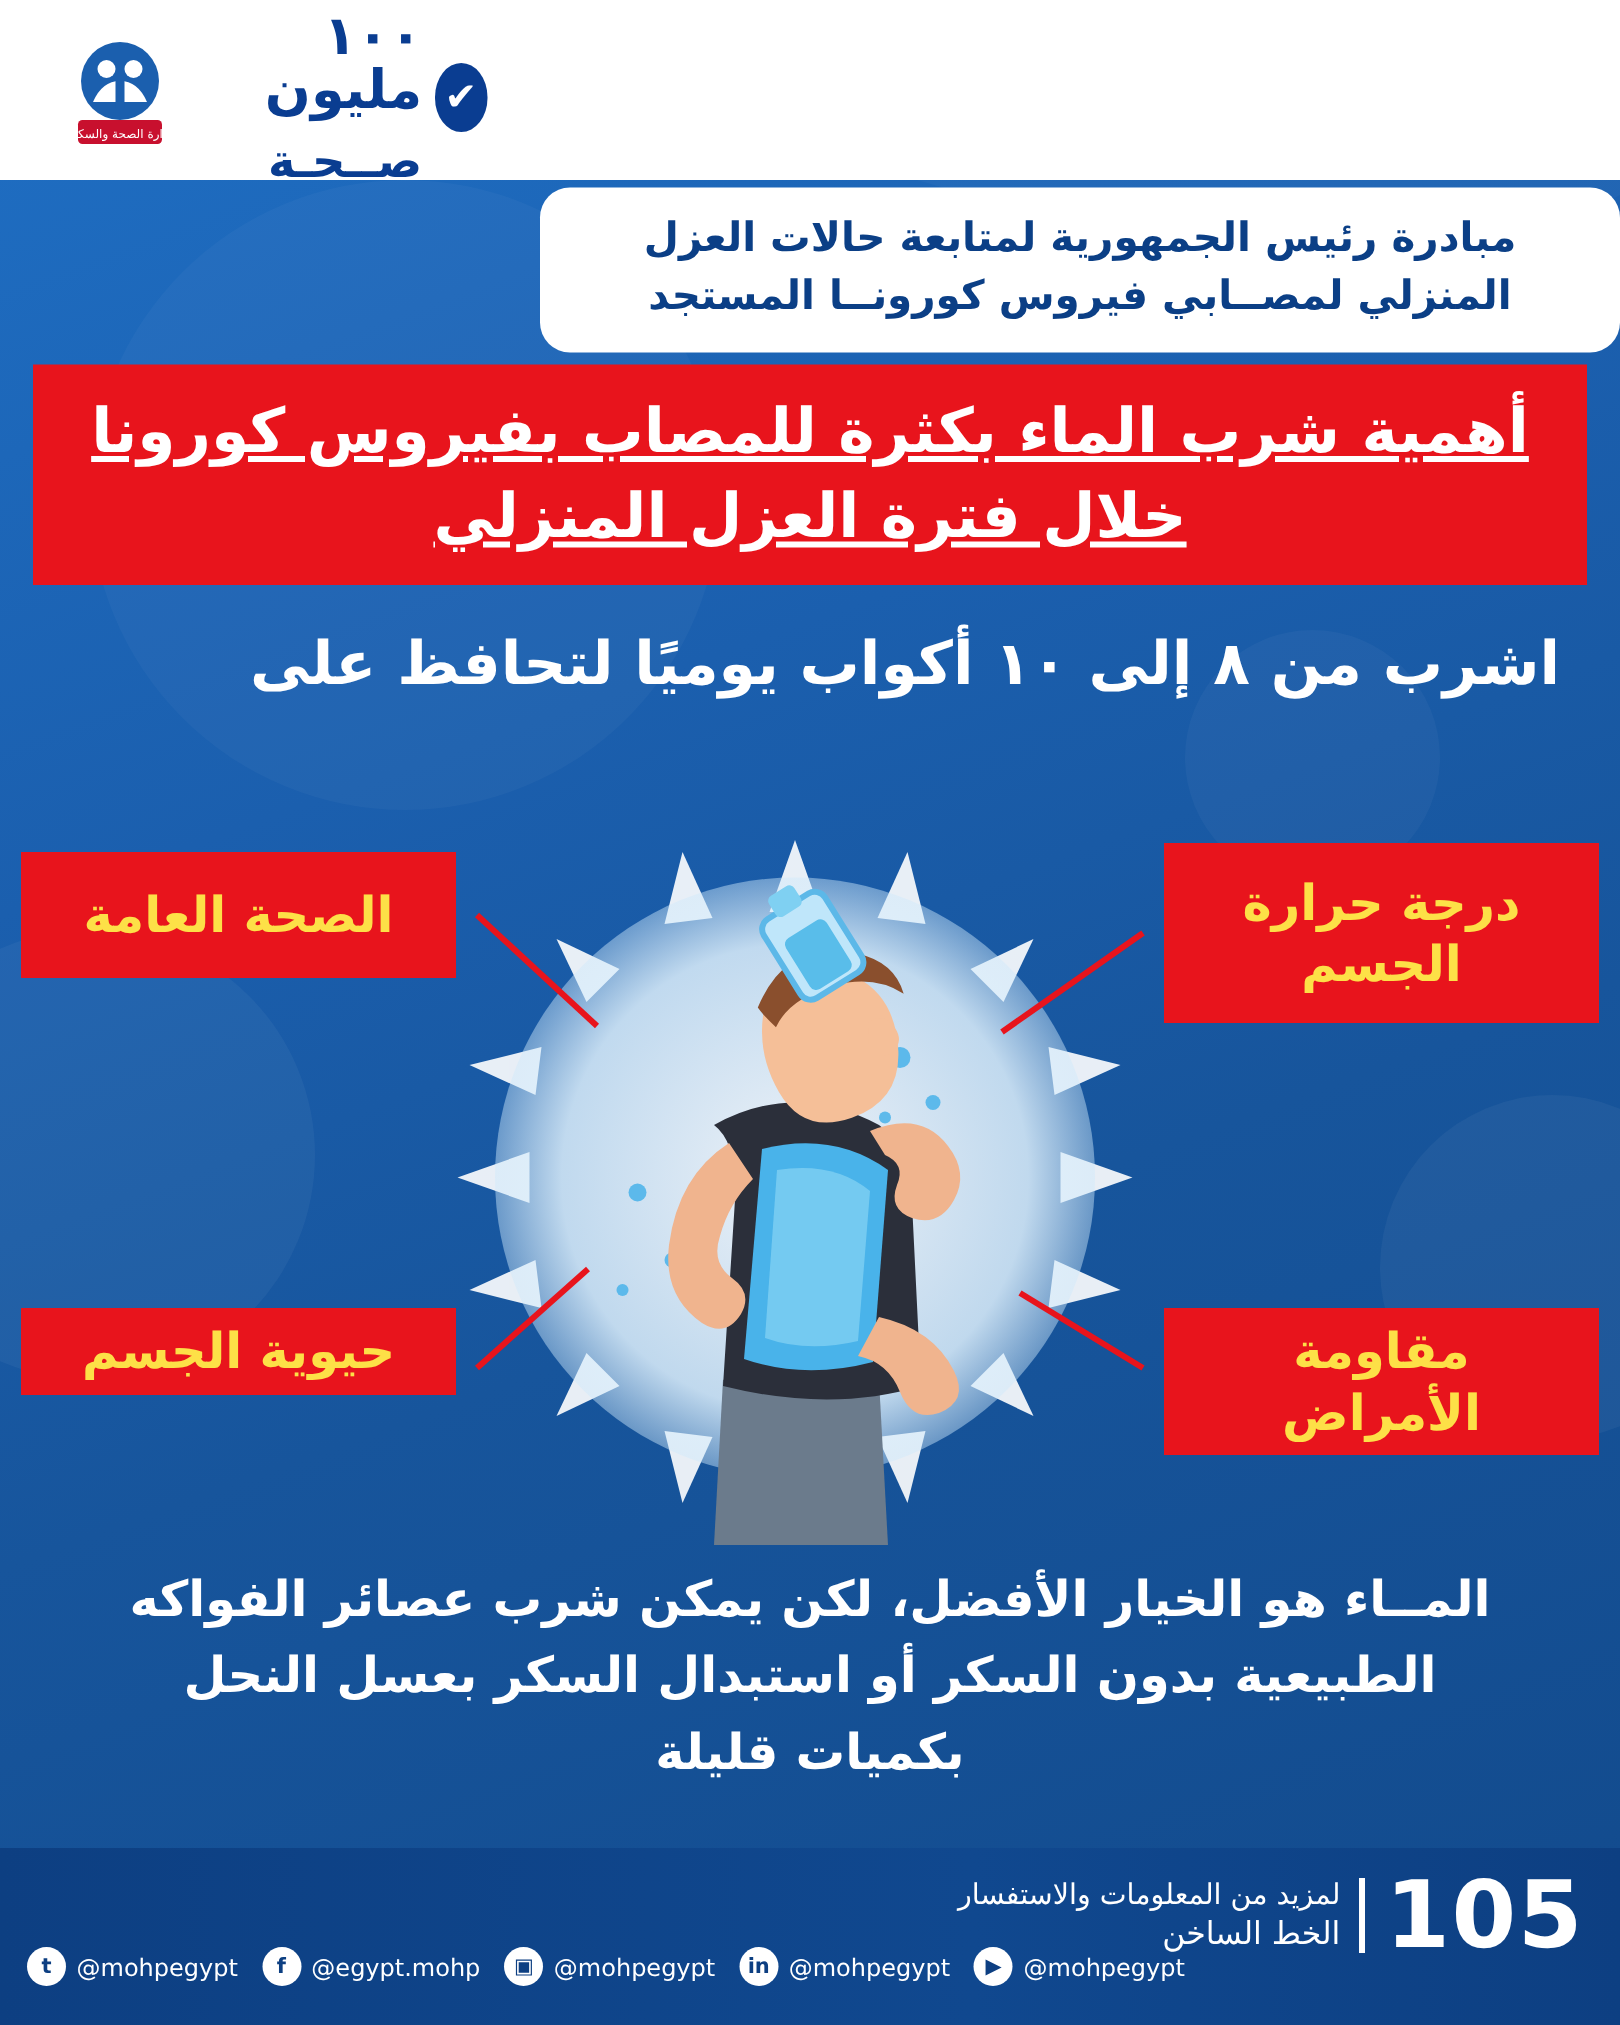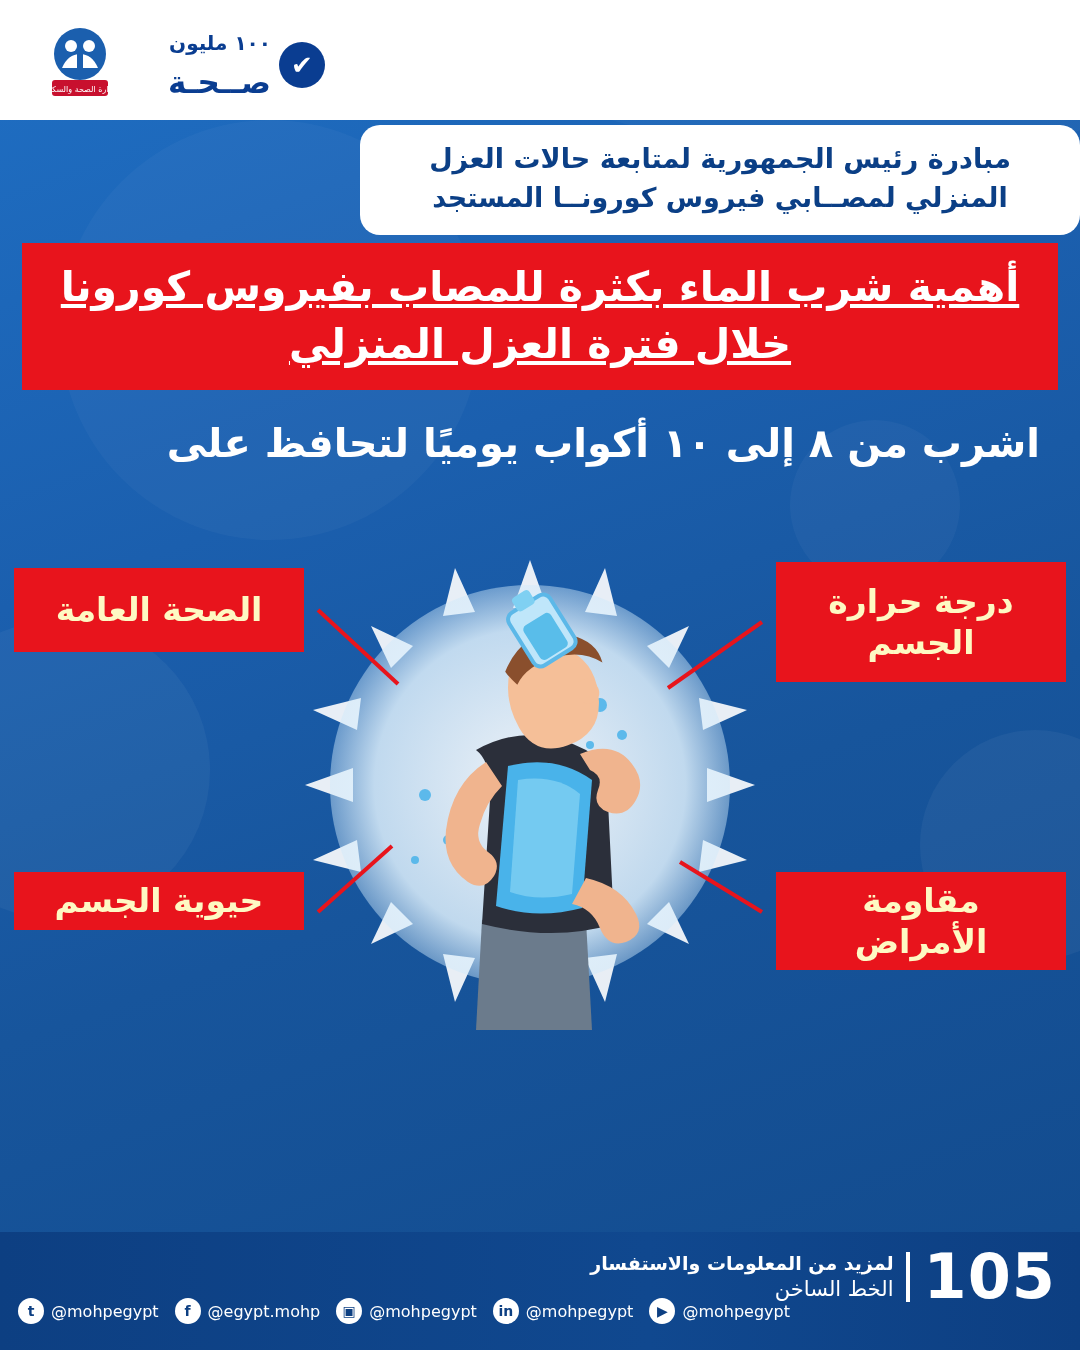--- a/index.html
+++ b/index.html
@@ -37,21 +37,21 @@
   .logo-moh {
     position: absolute; left: 40px; top: 24px; width: 80px; height: 78px;
   }
   .logo-100 {
     position: absolute; left: 140px; top: 30px; width: 185px; height: 70px;
     display: flex; align-items: center; gap: 8px;
   }
   .logo-100 .txt {
     direction: rtl; text-align: right; color: #0a3d91; line-height: 1;
   }
-  .logo-100 .l1 { font-size: 20px; font-weight: 700; letter-spacing: -1px; }
+  .logo-100 .l1 { font-size: 36px; font-weight: 700; letter-spacing: -1px; }
   .logo-100 .l2 { font-size: 31px; font-weight: 700; margin-top: 14px; }
   .logo-100 .check {
     width: 46px; height: 46px; border-radius: 50%;
     background: #0a3d91; color: #fff; font-size: 26px; font-weight: 700;
     display: flex; align-items: center; justify-content: center;
   }
 
   
   .initiative {
     position: absolute; right: 0; top: 125px; width: 720px; min-height: 110px;
@@ -84,21 +84,21 @@
   .halo {
     position: absolute; left: 50%; top: 50%; transform: translate(-50%,-50%);
     width: 400px; height: 400px; border-radius: 50%;
     background: radial-gradient(circle, rgba(255,255,255,0.92) 0%, rgba(222,240,252,0.85) 55%, rgba(196,228,250,0.35) 75%, rgba(196,228,250,0) 100%);
   }
   .spikes { position: absolute; left: 50%; top: 50%; transform: translate(-50%,-50%); }
 
   
   .label {
     position: absolute;
-    background: #e8141c; color: #fef9c3;
+    background: #e8141c; color: #fde047;
     font-size: 33px; font-weight: 700; line-height: 1.25;
     text-align: center; direction: rtl;
     display: flex; align-items: center; justify-content: center;
     padding: 10px 18px;
   }
   .lab-tr { right: 14px; top: 562px; width: 290px; height: 120px; }
   .lab-tl { left: 14px; top: 568px; width: 290px; height: 84px; }
   .lab-br { right: 14px; top: 872px; width: 290px; height: 98px; }
   .lab-bl { left: 14px; top: 872px; width: 290px; height: 58px; }
 
@@ -119,21 +119,21 @@
   }
   .hotline {
     position: absolute; right: 24px; top: 14px;
     display: flex; align-items: center; direction: rtl; color: #fff;
   }
   .hotline .num {
     font-size: 62px; font-weight: 700; color: #ffffff; letter-spacing: 1px;
     line-height: 1; padding-left: 14px; text-align: right;
   }
   .hotline .stack { text-align: right; line-height: 1.25; padding-right: 12px; border-right: 4px solid #ffffff; }
-  .hotline .s1 { font-size: 19px; font-weight: 700; }
+  .hotline .s1 { font-size: 19px; font-weight: 400; }
   .hotline .s2 { font-size: 21px; font-weight: 400; }
   .socials {
     position: absolute; left: 18px; bottom: 26px;
     display: flex; flex-direction: row; align-items: center; gap: 16px; direction: ltr;
   }
   .soc { display: flex; align-items: center; gap: 7px; color: #ffffff; font-size: 16px; }
   .soc .ic {
     width: 26px; height: 26px; border-radius: 50%;
     background: #ffffff; color: #0d3f82;
     display: flex; align-items: center; justify-content: center;
@@ -243,20 +243,23 @@
     <path d="M318,610 L398,684"></path>
     <path d="M762,912 L680,862"></path>
     <path d="M318,912 L392,846"></path>
   </svg>
 
   <div class="label lab-tr">درجة حرارة الجسم</div>
   <div class="label lab-tl">الصحة العامة</div>
   <div class="label lab-br">مقاومة الأمراض</div>
   <div class="label lab-bl">حيوية الجسم</div>
 
+  <div class="para">
+    <b>المــاء هو الخيار الأفضل،</b><span> لكن يمكن شرب عصائر الفواكه الطبيعية بدون السكر أو استبدال السكر بعسل النحل بكميات قليلة</span>
+  </div>
 
   <div class="bottom">
     <div class="hotline">
       <div class="num">105</div>
       <div class="stack">
         <div class="s1">لمزيد من المعلومات والاستفسار</div>
         <div class="s2">الخط الساخن</div>
       </div>
     </div>
 

